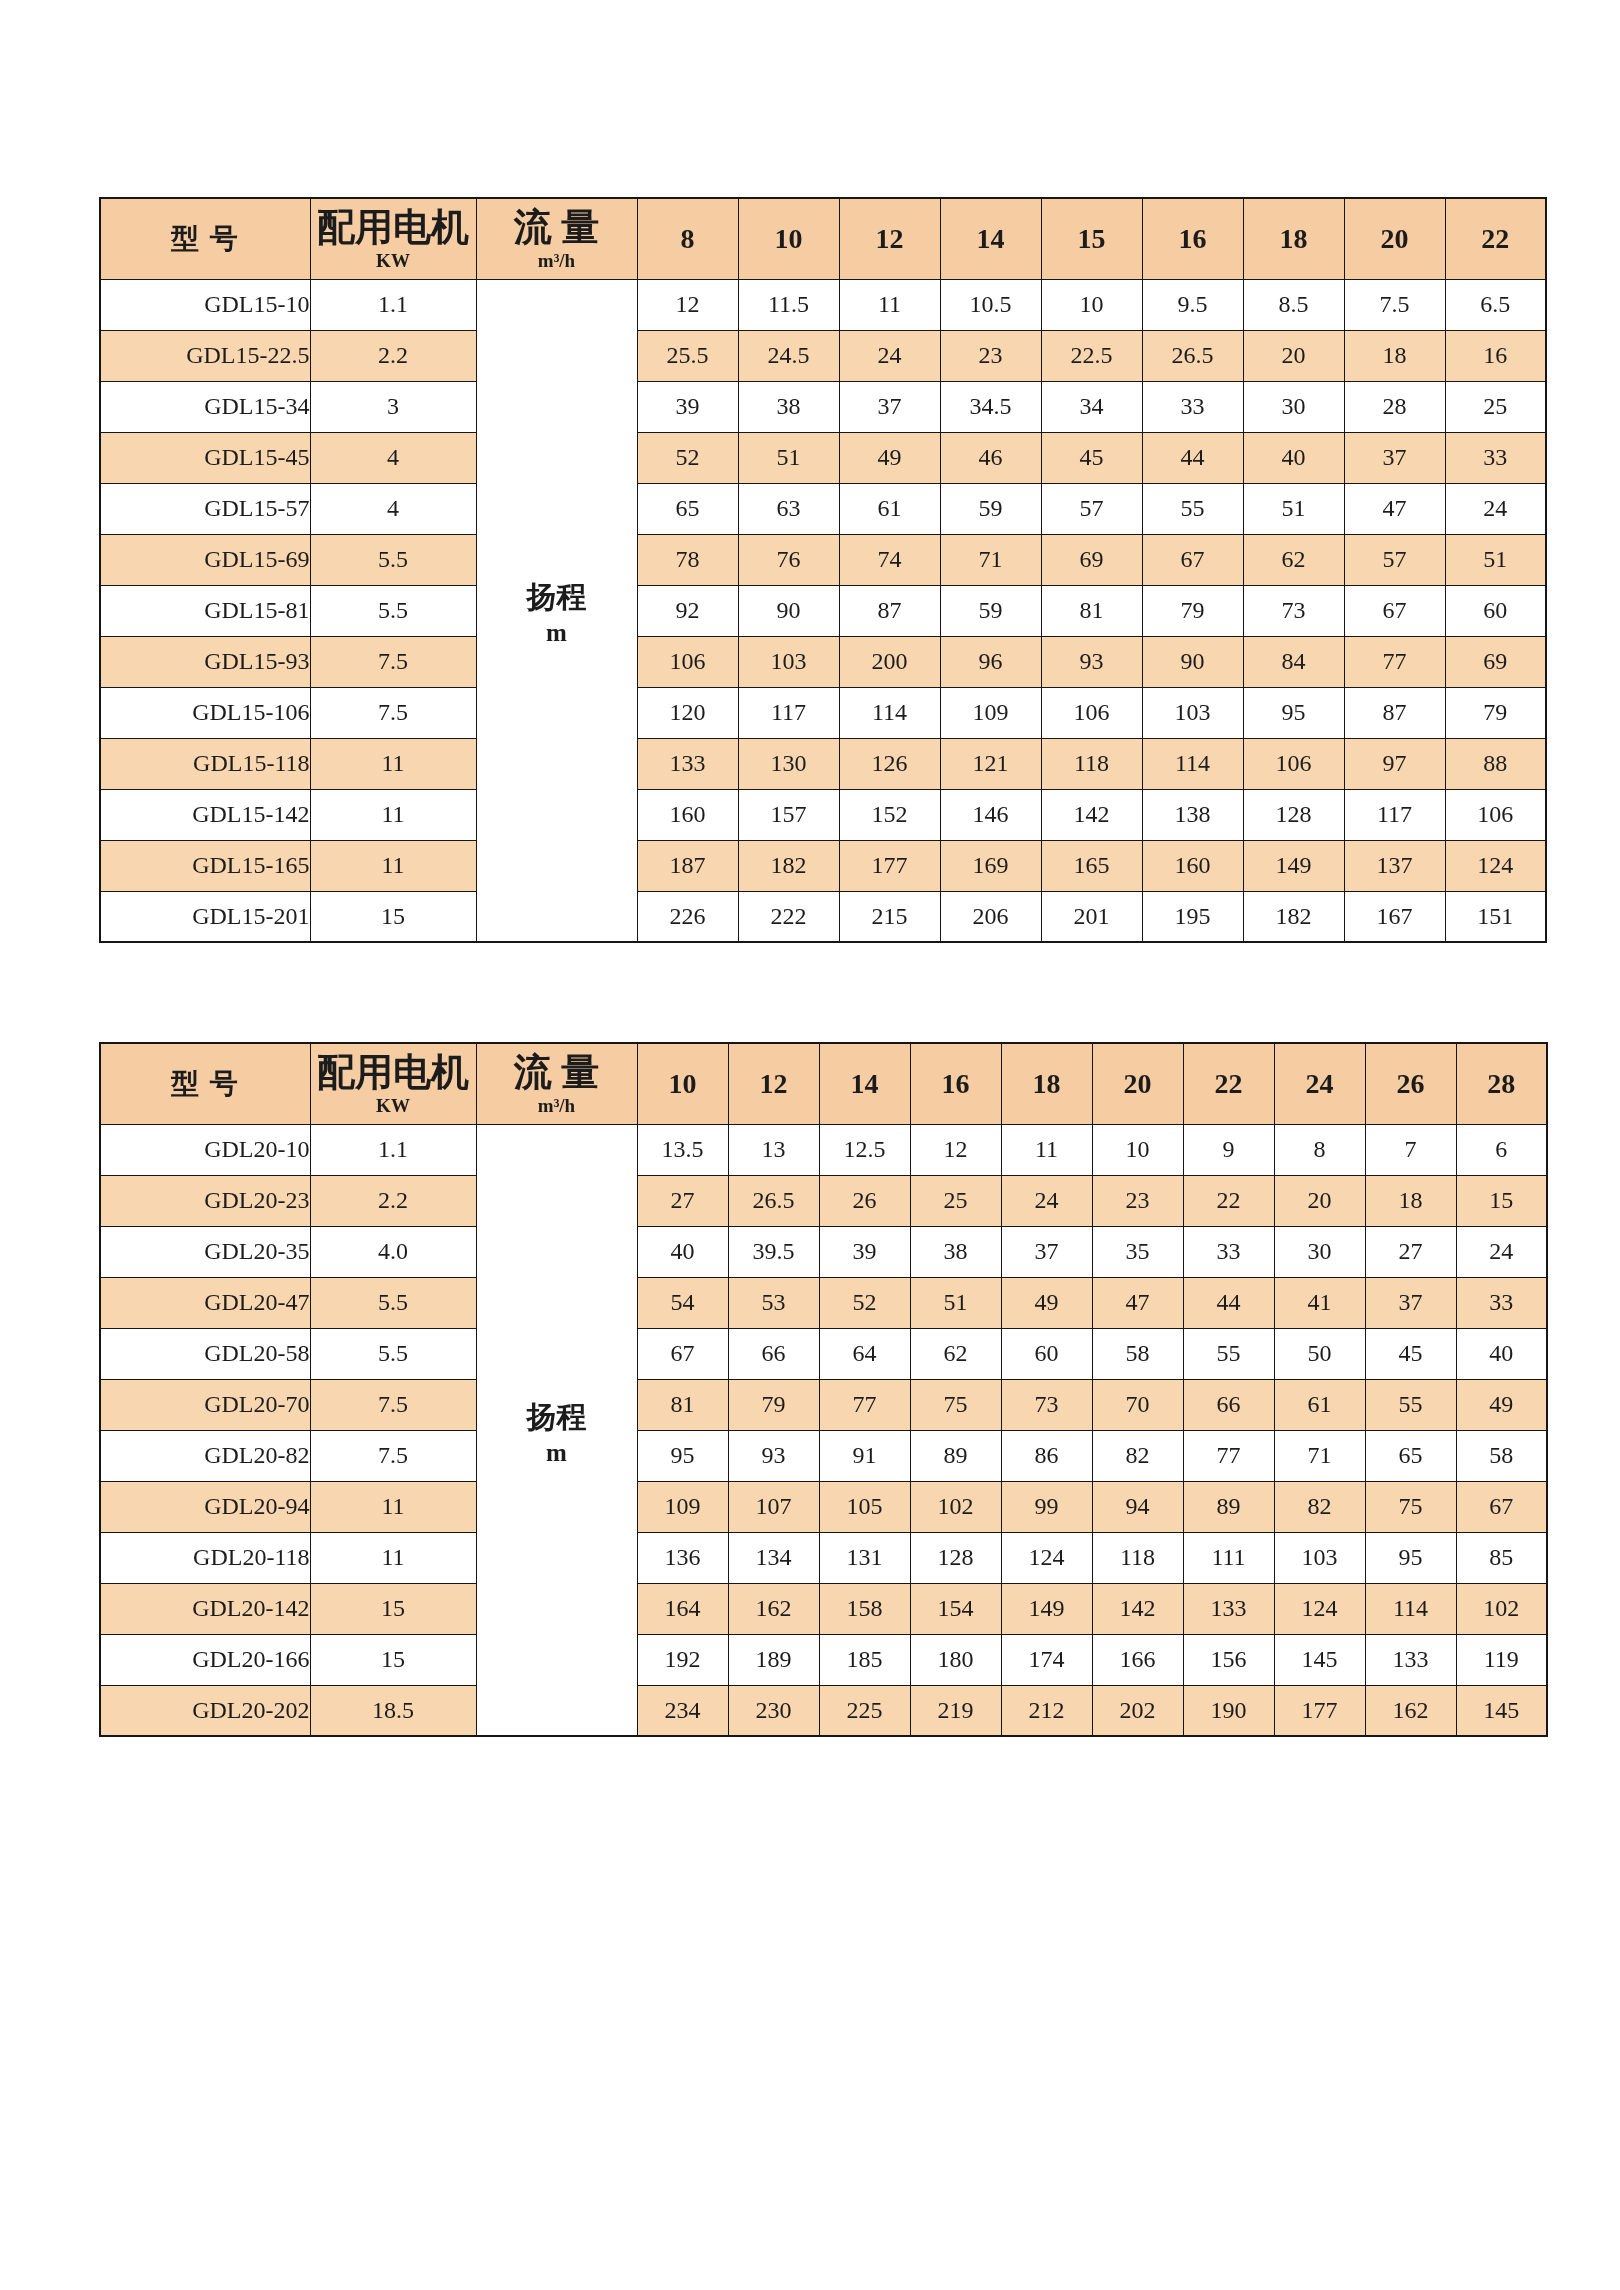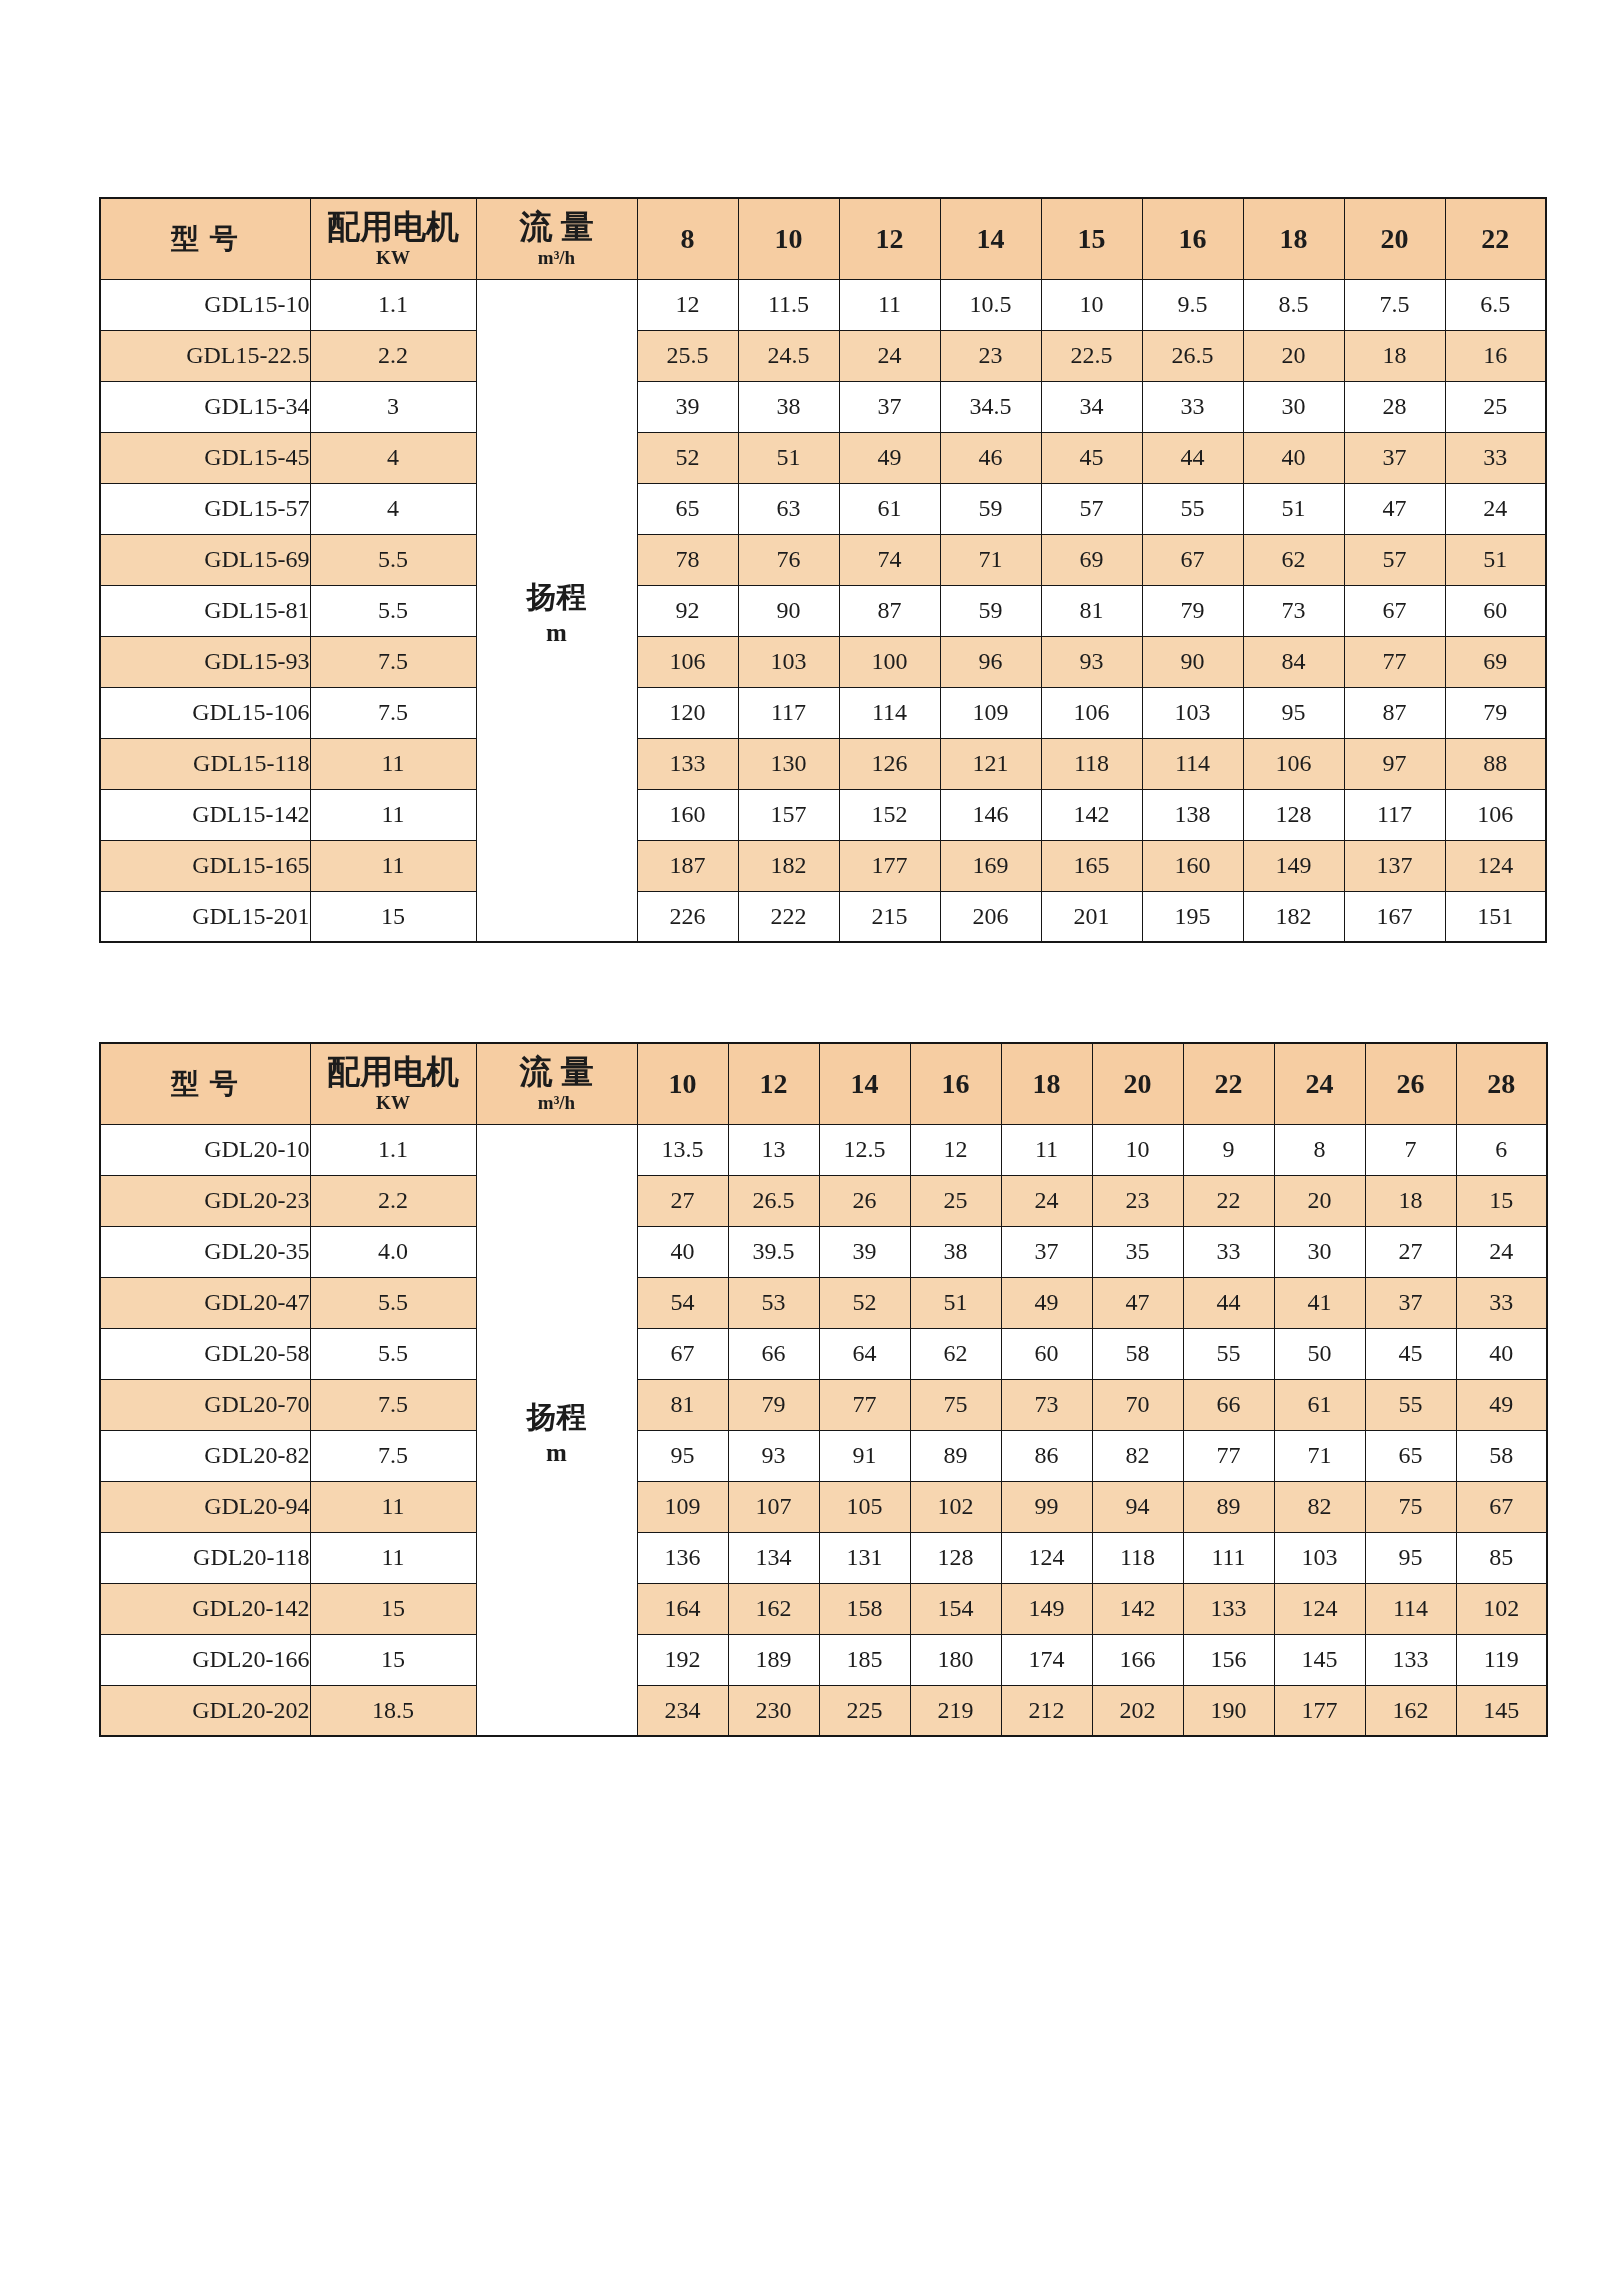--- a/index.html
+++ b/index.html
@@ -32,21 +32,21 @@
   .pump-table thead tr{height:81px;}
   .pump-table tbody tr{height:51px;}
   
   .pump-table thead th{
     background:var(--header-bg);
     font-weight:bold;
     font-size:28px;
   }
   .th-model{font-size:30px;letter-spacing:1.8px;}
   .th-two-line div{line-height:1.15;font-size:28px;}
-  .th-two-line .l1{font-size:33px;}
+  .th-two-line .l1{font-size:38px;}
   .th-two-line .l2{font-size:19px;}
   
   .pump-table td{font-size:24px;background:#ffffff;}
   td.model-cell{text-align:right;padding-left:30px;}
   tbody tr:nth-child(even) td{background:var(--stripe-bg);}
   td.span-cell{background:#ffffff !important;font-weight:bold;}
   td.span-cell .l1{font-size:30px;line-height:1.5;}
   td.span-cell .l2{font-size:25px;line-height:1.1;}
 </style>
 </head>
@@ -184,21 +184,21 @@
           <td>79</td>
           <td>73</td>
           <td>67</td>
           <td>60</td>
         </tr>
         <tr>
           <td class="model-cell">GDL15-93</td>
           <td>7.5</td>
           <td>106</td>
           <td>103</td>
-          <td>100</td>
+          <td>200</td>
           <td>96</td>
           <td>93</td>
           <td>90</td>
           <td>84</td>
           <td>77</td>
           <td>69</td>
         </tr>
         <tr>
           <td class="model-cell">GDL15-106</td>
           <td>7.5</td>

